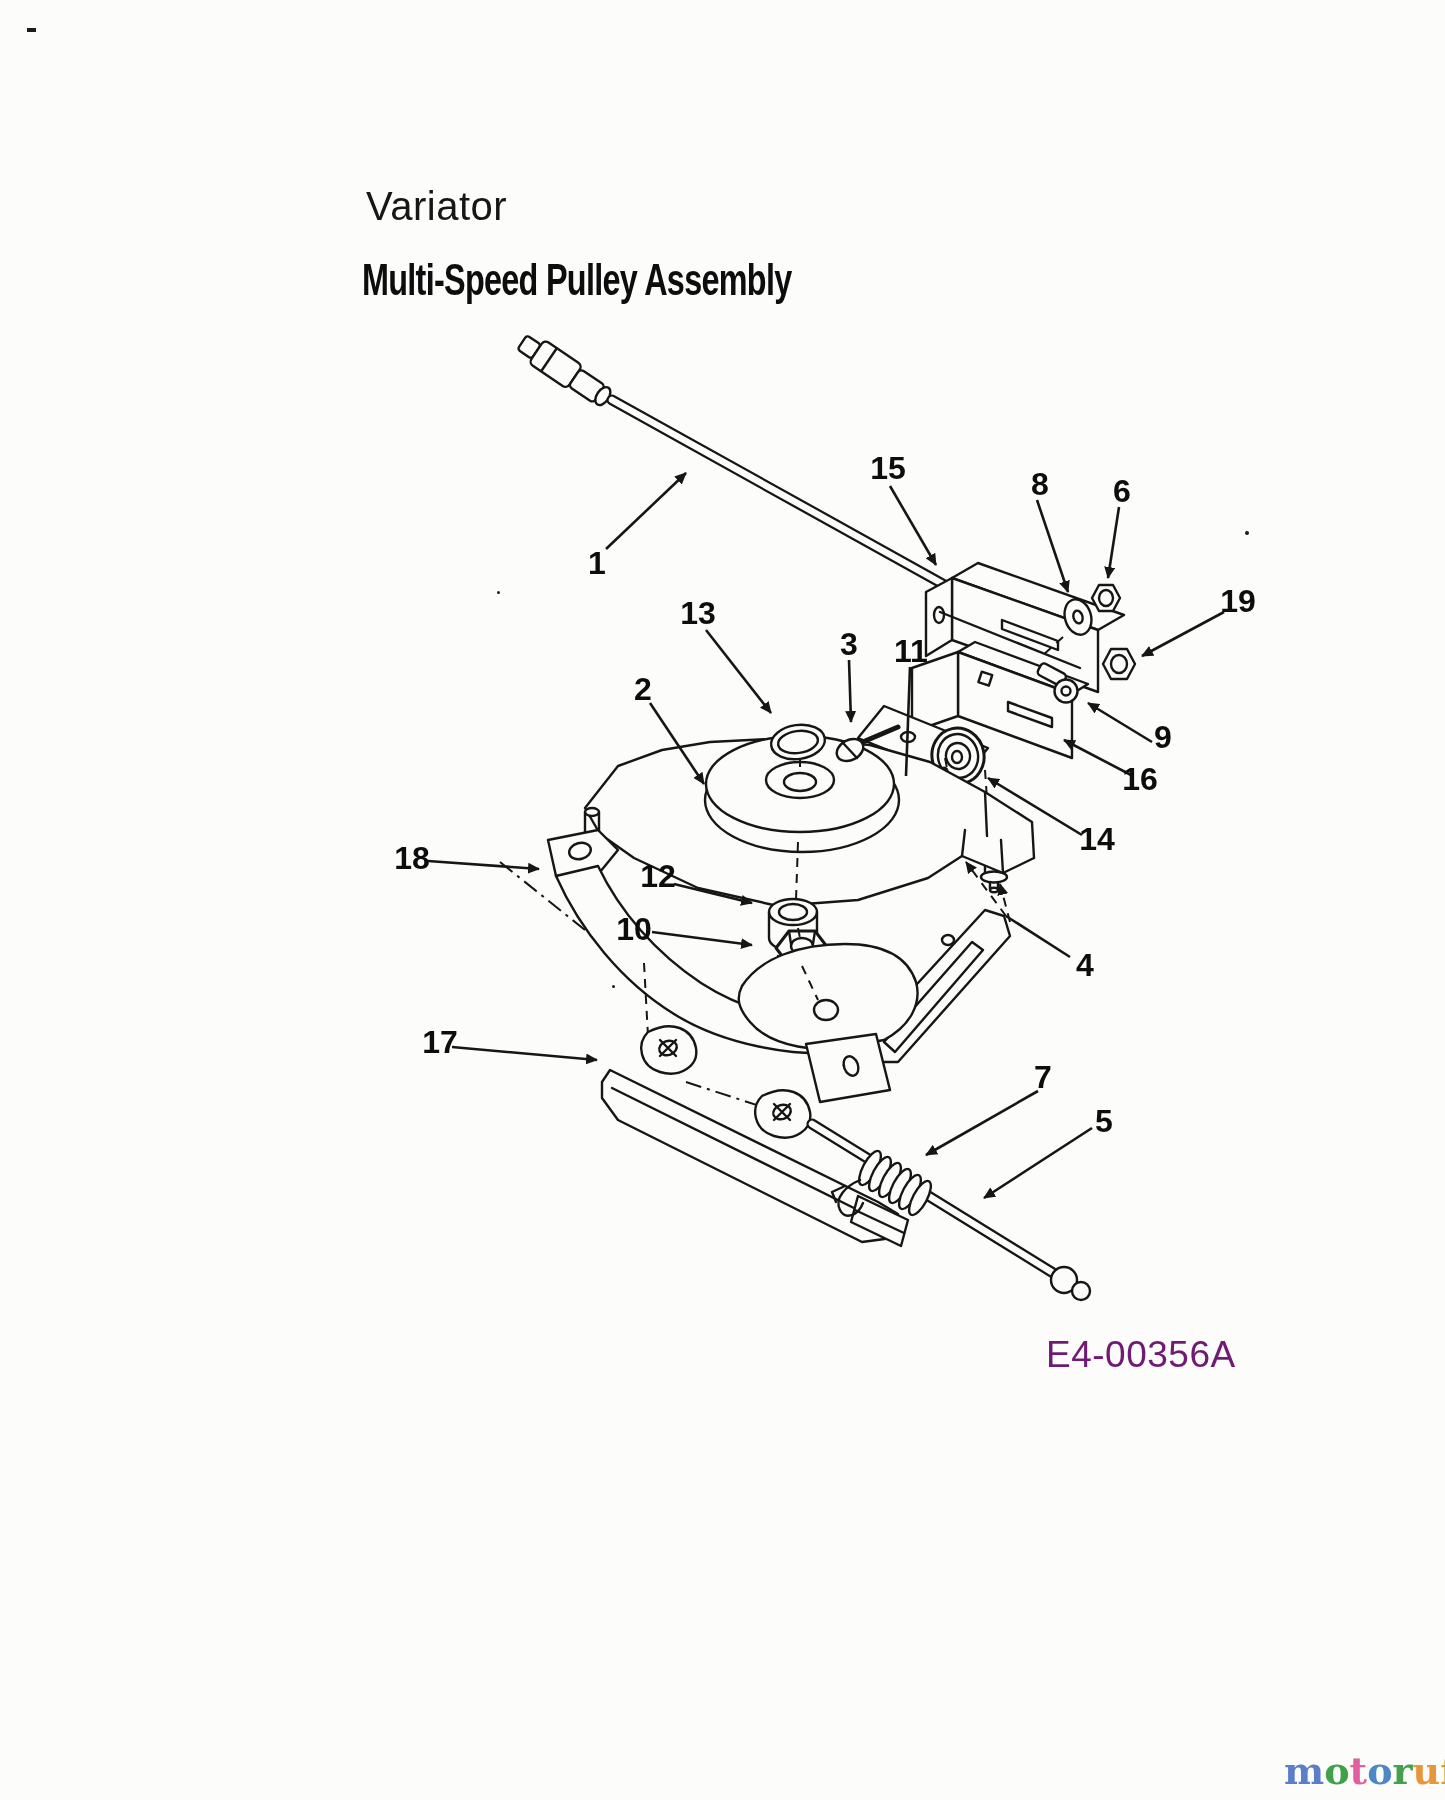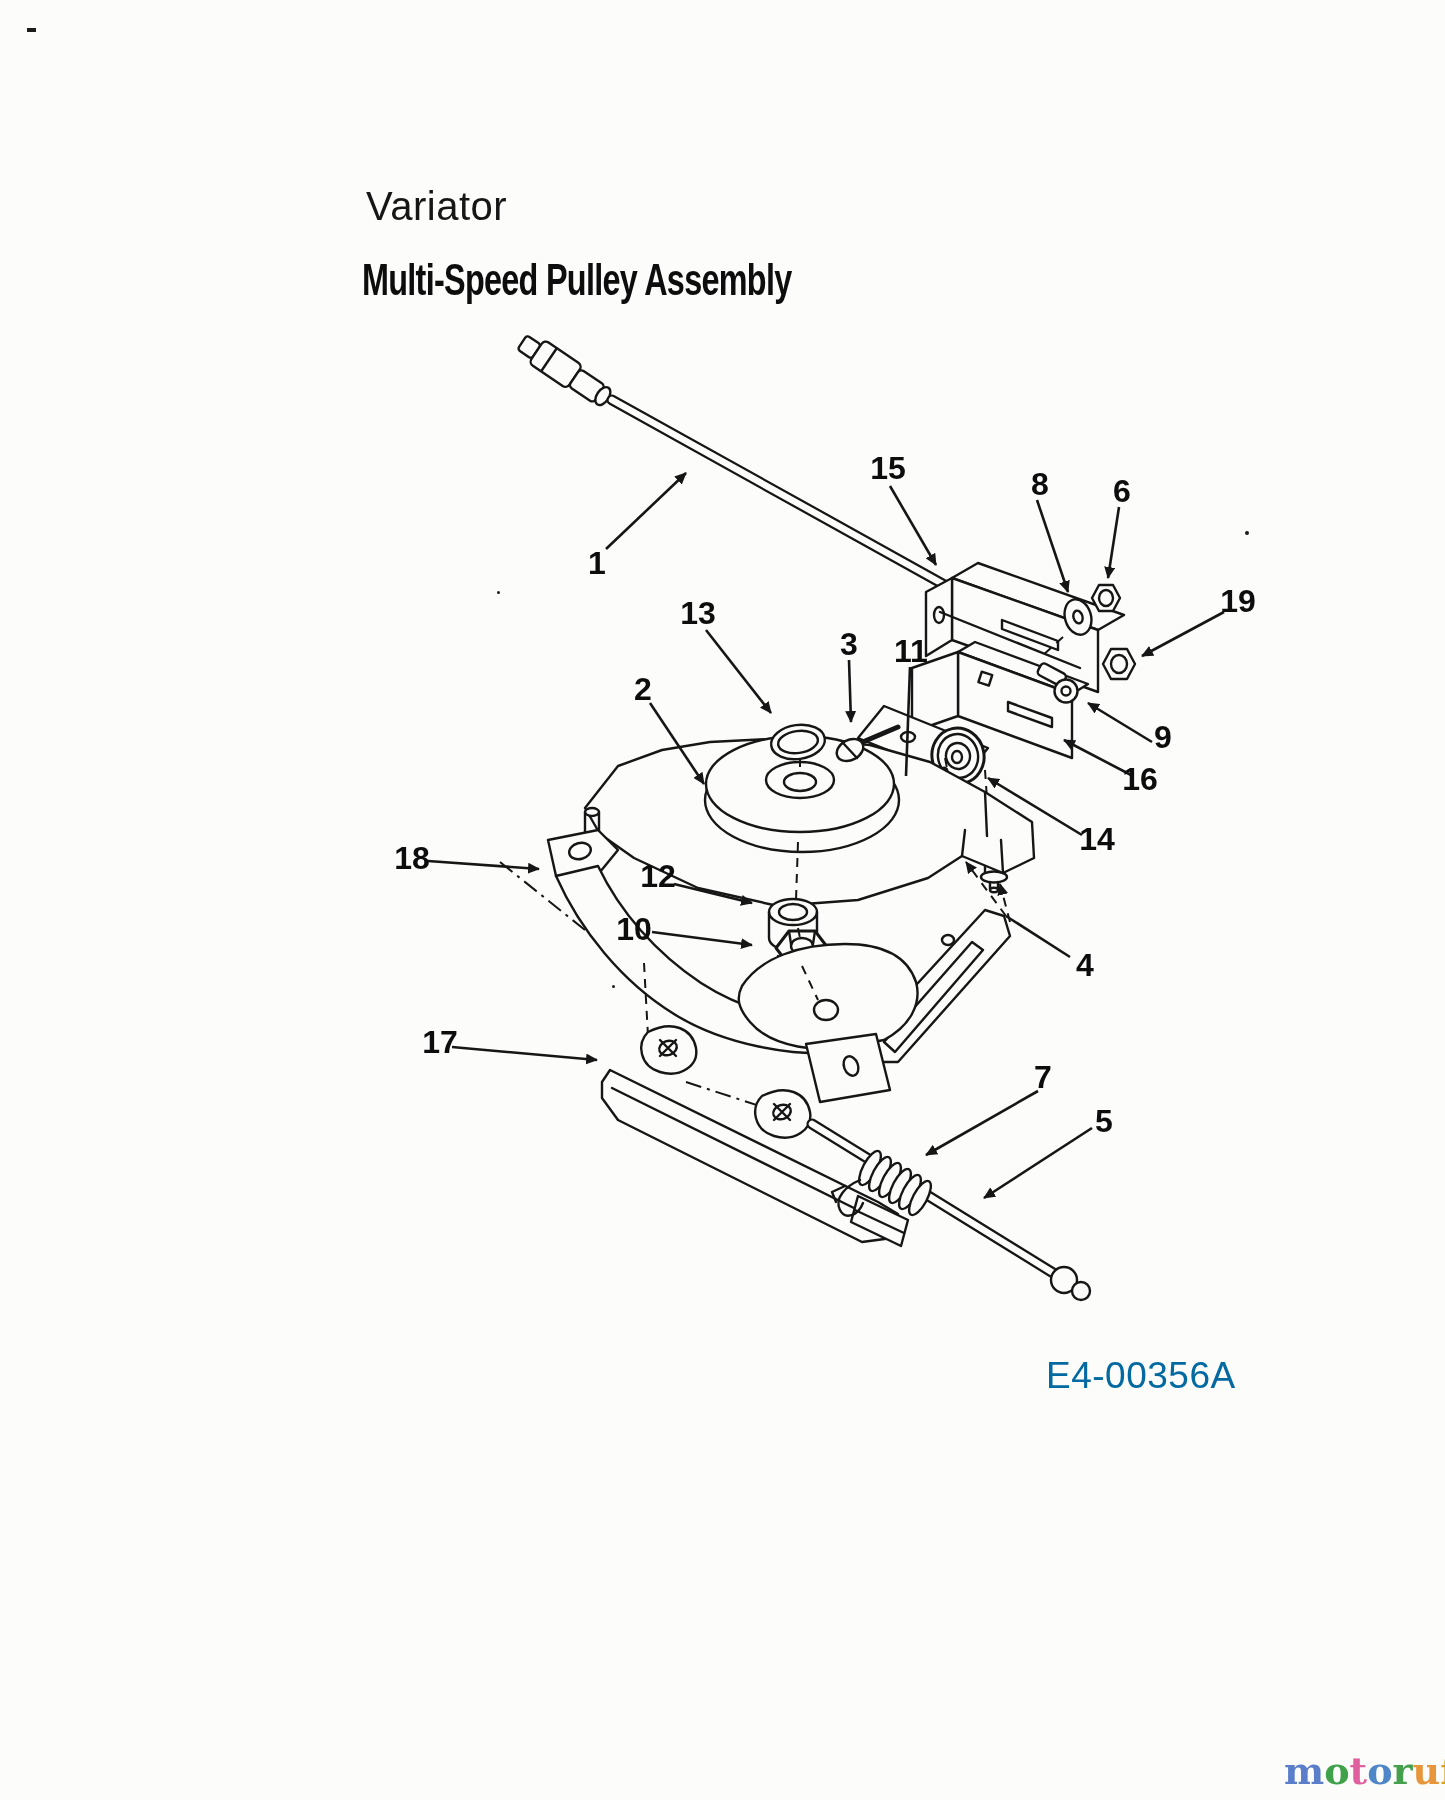--- a/index.html
+++ b/index.html
@@ -17,21 +17,21 @@
   }
   .subtitle{
     position:absolute;left:362px;top:254px;
     font-size:45px;font-weight:bold;color:#0d0d0d;
     letter-spacing:-1px;
     transform:scaleX(0.72);transform-origin:left top;
     white-space:nowrap;
   }
   .diagram-code{
     position:absolute;left:1046px;top:1334px;
-    font-size:37px;color:#0369a1;letter-spacing:0.5px;margin-top:21px;
+    font-size:37px;color:#701a75;letter-spacing:0.5px;
   }
   svg.art{position:absolute;left:0;top:0;}
   .ln{stroke:#161616;fill:none;stroke-width:2.4;stroke-linecap:round;stroke-linejoin:round;}
   .fw{stroke:#161616;fill:#fcfcfa;stroke-width:2.4;stroke-linejoin:round;}
   .fwth{stroke:#161616;fill:#fcfcfa;stroke-width:3;stroke-linejoin:round;}
   .pipe-o{stroke:#161616;stroke-width:11;stroke-linecap:round;fill:none;}
   .pipe-i{stroke:#fcfcfa;stroke-width:6.5;stroke-linecap:round;fill:none;}
   .dash{stroke:#161616;stroke-width:2;fill:none;stroke-dasharray:9 7;}
   .dashdot{stroke:#161616;stroke-width:2;fill:none;stroke-dasharray:16 6 3 6;}
   .arrow{stroke:#161616;stroke-width:2.6;fill:none;}

